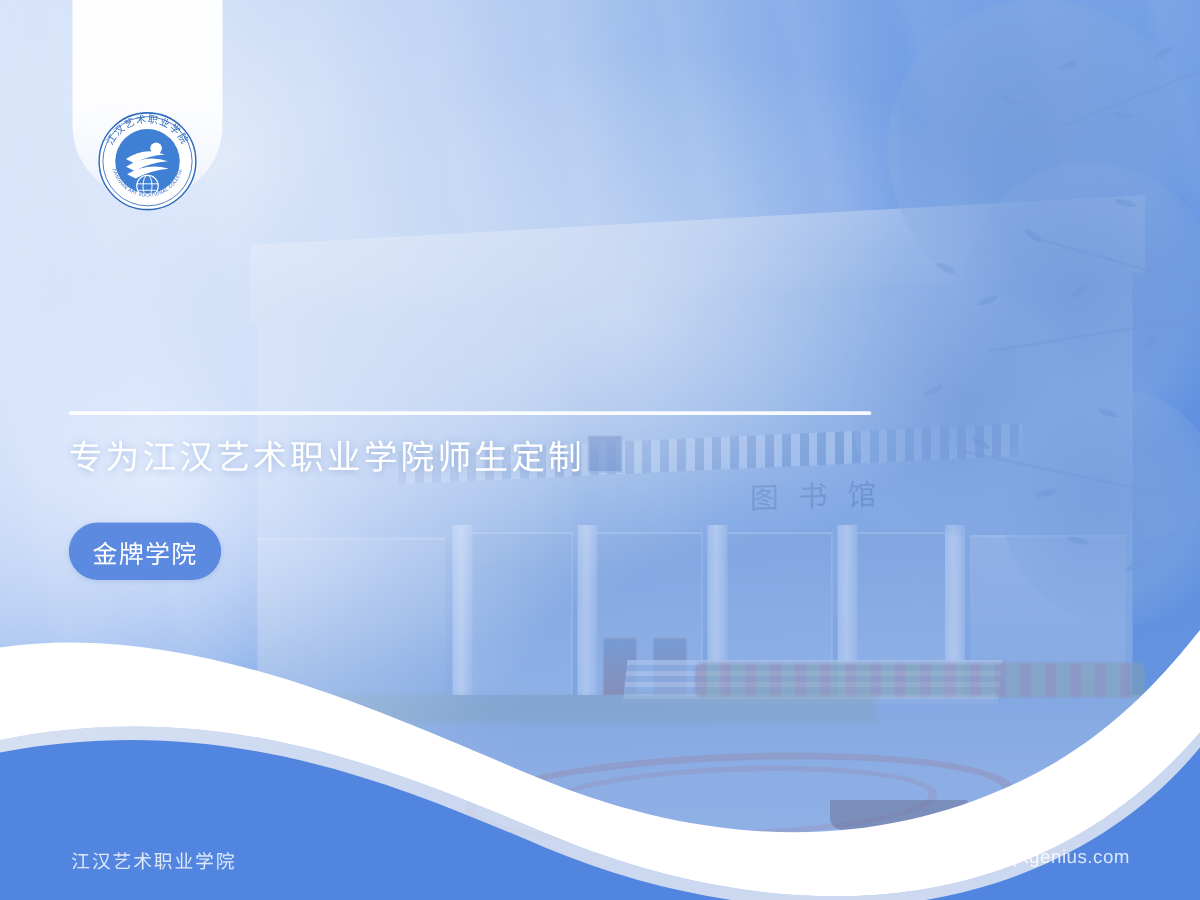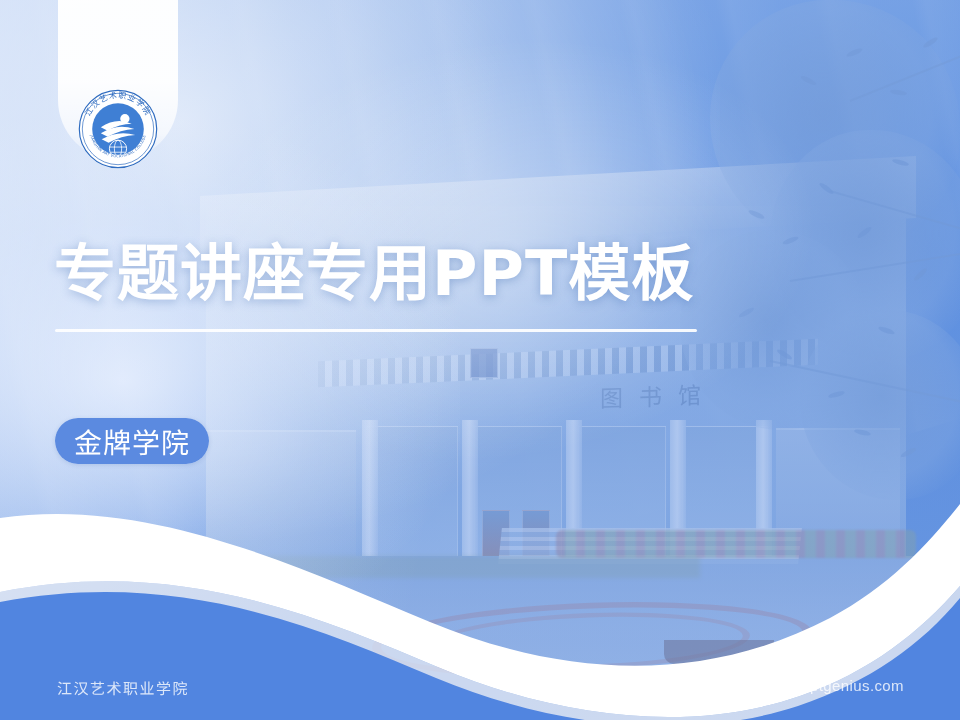--- a/index.html
+++ b/index.html
@@ -254,21 +254,21 @@
     padding:0;
     box-shadow:0 1px 4px rgba(56,96,164,.18);
   }
   .pill-tag {
     height:46px;
     display:flex; align-items:center; justify-content:center;
     padding:0 19px;
     background:#5b8ae0;
     border-radius:23px;
     color:#ffffff;
-    font-size:28px;
+    font-size:20px;
     letter-spacing:1px;
     white-space:nowrap;
     font-family:"DejaVu Sans","Liberation Sans",sans-serif;
   }
   .pill-name {
     padding:0 22px 0 18px;
     color:#2d3238;
     font-size:21px;
     letter-spacing:1px;
     white-space:nowrap;
@@ -393,22 +393,22 @@
 
       <text font-size="9.2" fill="#2f6cc0" letter-spacing="1.2" font-family="DejaVu Sans, Liberation Sans, sans-serif">
         <textPath href="#arcTop" startOffset="50%" text-anchor="middle">江汉艺术职业学院</textPath>
       </text>
       <text font-size="4.1" fill="#2f6cc0" letter-spacing="0.35" font-family="DejaVu Sans, Liberation Sans, sans-serif">
         <textPath href="#arcBot" startOffset="50%" text-anchor="middle">JIANGHAN ART VOCATIONAL COLLEGE</textPath>
       </text>
     </svg>
   </div>
 
-  <div class="title">专题讲座专用PPT模板</div>
   <div class="divider"></div>
+  <div class="subtitle">专为江汉艺术职业学院师生定制</div>
 
   <div class="pill">
     <div class="pill-tag">金牌学院</div>
   </div>
 
   <div class="wave-layer">
     <svg viewBox="0 0 960 230" preserveAspectRatio="none">
 
       <path d="M0,28 C150,6 300,78 430,132 C560,186 700,196 830,128 C890,96 930,52 960,14 L960,96 C920,142 870,182 800,206 C690,244 560,228 440,178 C320,128 180,66 0,102 Z" fill="#ffffff"></path>
 

